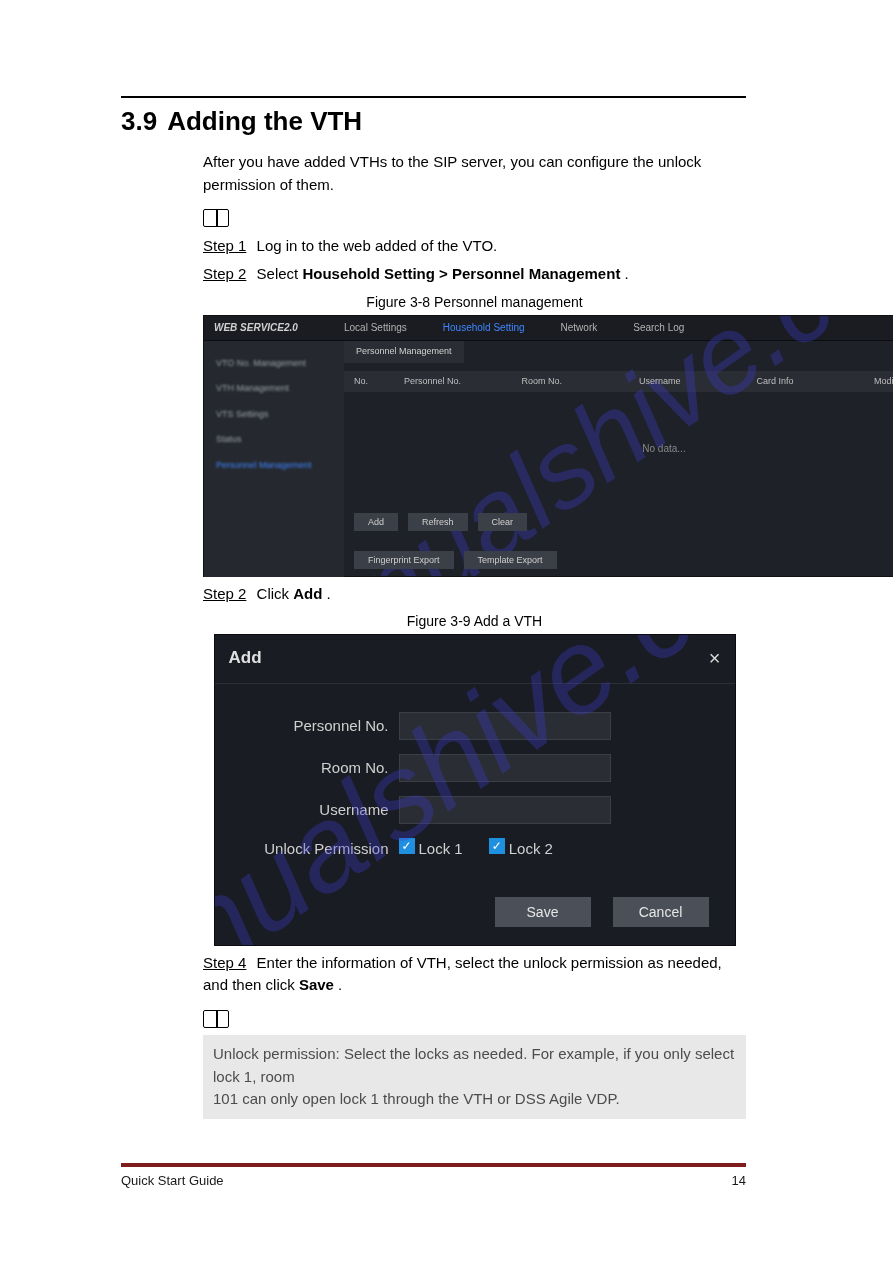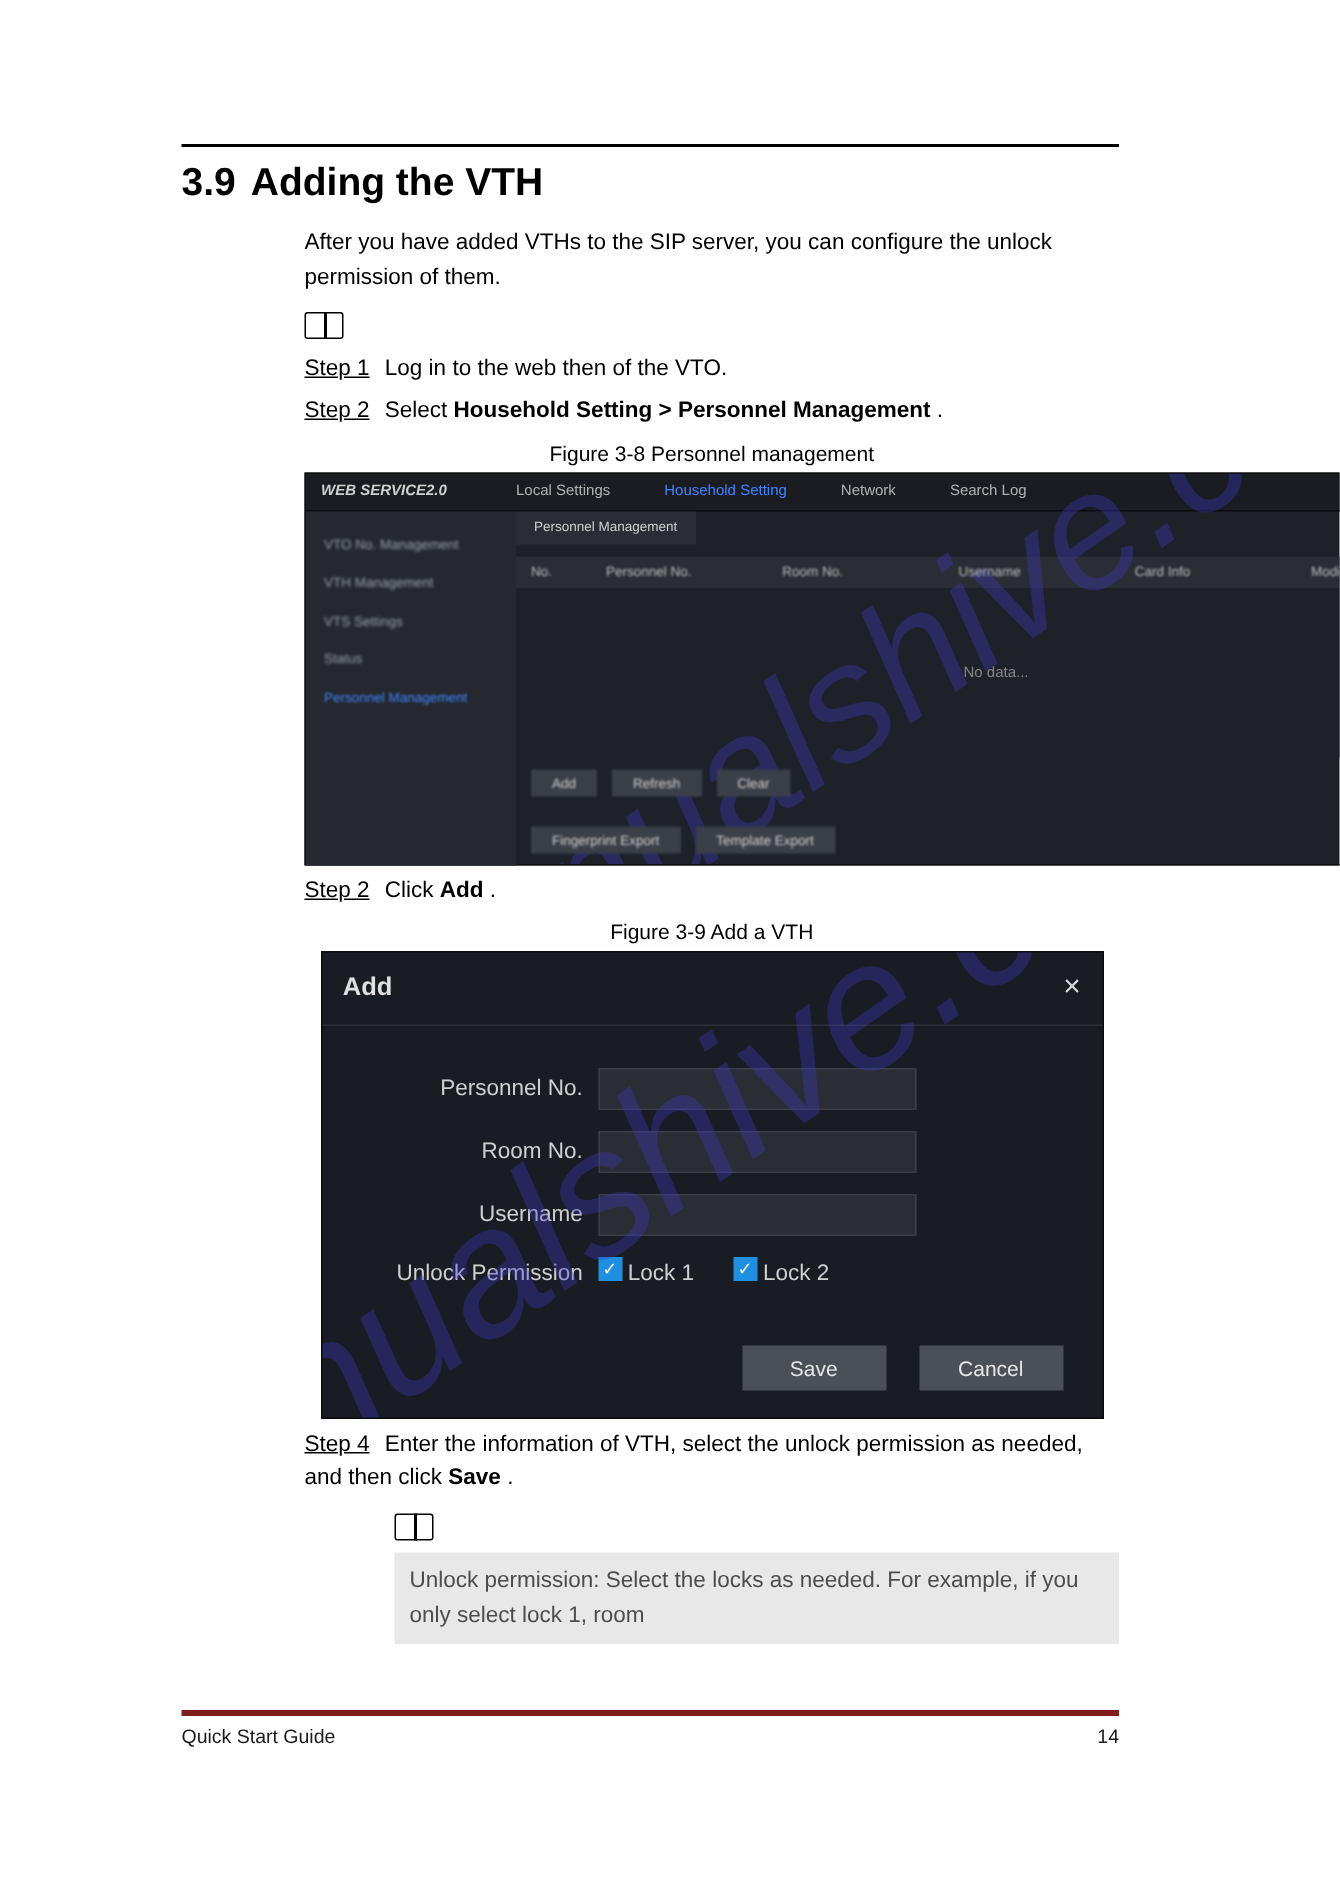--- a/index.html
+++ b/index.html
@@ -50,41 +50,41 @@
   .row{display:flex;align-items:center;margin-bottom:14px}
   .row label{width:144px;text-align:right;padding-right:10px;color:#d0d0d0}
   .row .input{flex:0 0 210px;height:26px;background:#2a2d34;border:1px solid #3a3e46}
   .perm-row{display:flex;margin-top:4px}
   .perm-row label.lab{width:144px;text-align:right;padding-right:10px;color:#d0d0d0}
   .chk{width:16px;height:16px;background:#1f8fe0;display:inline-flex;align-items:center;justify-content:center;color:#fff;font-size:12px;margin-right:4px}
   .chk::after{content:"✓"}
   .perm-row span.opt{color:#d0d0d0;margin-right:26px}
   .dlg-foot{display:flex;justify-content:flex-end;gap:22px;padding:26px 26px 18px 26px}
   .dlg-foot button{width:96px;height:30px;background:#4a4f58;border:none;color:#e6e6e6;font-size:14px}
-  .sub-indent{margin-left:60px}
+  .sub-indent{}
   .footer-rule{border-top:4px solid #7f1d1d;margin-top:44px;padding-top:6px;display:flex;justify-content:space-between;font-size:13px;color:#1a1a1a}
 </style>
 </head>
 <body>
 
 <div class="page">
   <div class="rule"></div>
 
   <div class="section-heading">
     <span class="num">3.9</span><span>Adding the VTH</span>
   </div>
 
   <div class="body">
     <div>After you have added VTHs to the SIP server, you can configure the unlock permission of them.</div>
 
     <div style="margin-top:10px"><span class="book-icon"></span></div>
 
     <div class="step-line">
       <span class="step-label">Step 1</span>
-      <span>Log in to the web then of the VTO.</span>
+      <span>Log in to the web added of the VTO.</span>
     </div>
     <div class="step-line">
       <span class="step-label">Step 2</span>
       <span>Select </span>
       <b>Household Setting &gt; Personnel Management</b>
       <span>.</span>
     </div>
 
     <div class="fig-caption">Figure 3-8 Personnel management</div>
 
@@ -187,20 +187,21 @@
       <span class="step-label">Step 4</span>
       <span>Enter the information of VTH, select the unlock permission as needed, and then click </span>
       <b>Save</b>
       <span>.</span>
     </div>
 
     <div class="sub-indent">
       <div style="margin-top:10px"><span class="book-icon"></span></div>
       <div class="gray-block">
         <div>Unlock permission: Select the locks as needed. For example, if you only select lock 1, room</div>
+        <div>101 can only open lock 1 through the VTH or DSS Agile VDP.</div>
       </div>
     </div>
   </div>
 
   <div class="footer-rule">
     <span>Quick Start Guide</span>
     <span>14</span>
   </div>
 </div>
 

